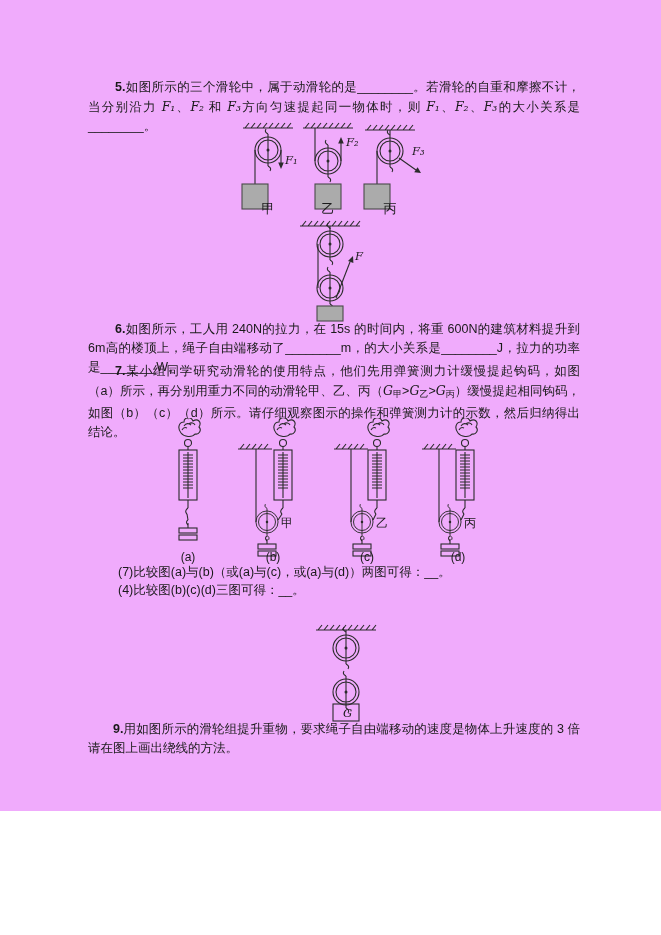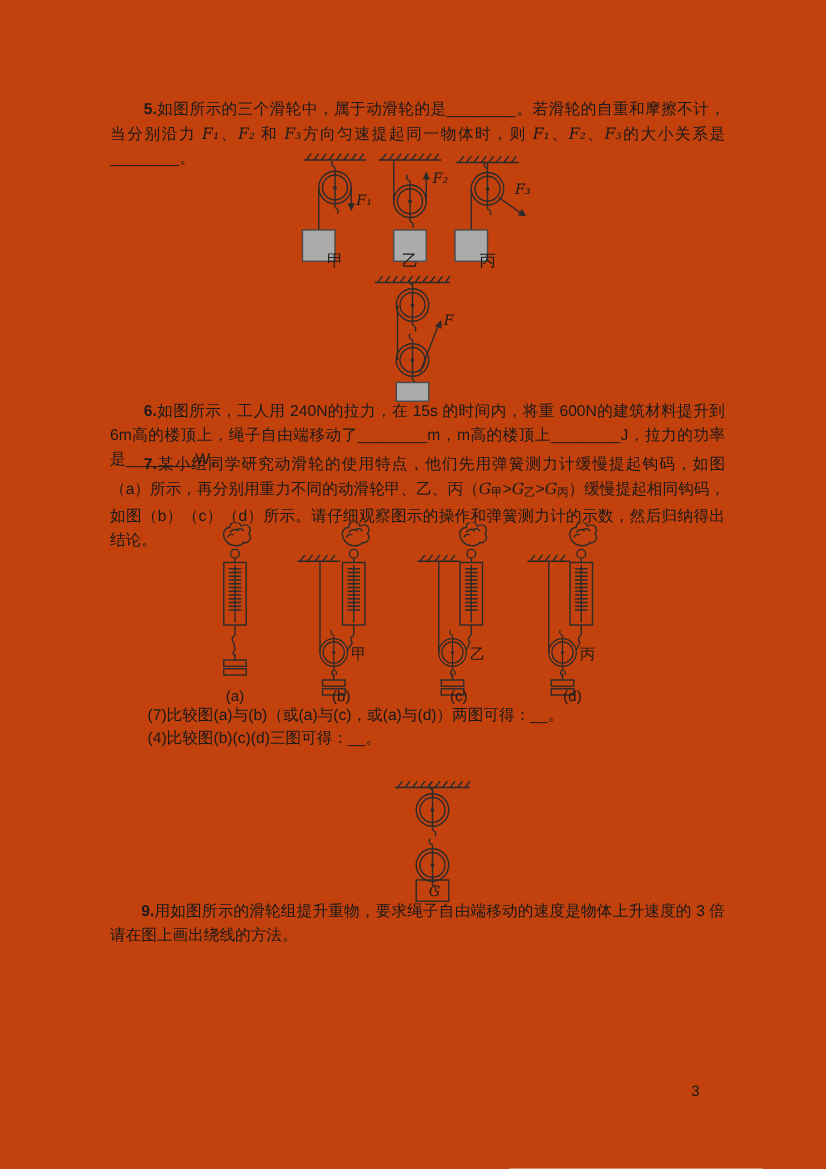--- a/index.html
+++ b/index.html
@@ -1,17 +1,17 @@
 <!DOCTYPE html>
 <html><head>
 <meta charset="utf-8">
 <style>
   *{box-sizing:border-box}
   html,body{margin:0;padding:0;background:#ffffff}
-  #page{position:relative;width:661px;height:935px;background:#c2410c;overflow:hidden;
+  #page{position:relative;width:661px;height:811px;background:#f0abfc;overflow:hidden;
         font-family:"Liberation Sans","DejaVu Sans",sans-serif;color:#1a1a1a;font-size:12.5px}
   .para{position:absolute;left:88px;width:492px;margin:0;line-height:19px;text-indent:27px;text-align:justify}
   .qnum{font-weight:700}
   .var{font-family:"DejaVu Serif",serif;font-style:italic}
   .sub{font-size:9px;vertical-align:-2px}
   .blank{white-space:nowrap}
   .fig{position:absolute}
   .fig *{stroke:#2b2b2b;stroke-width:1.1;fill:none}
   .fig use{stroke:#2b2b2b;stroke-width:1.1;fill:none}
   .fig .ah{fill:#2b2b2b;stroke:none}
@@ -102,21 +102,21 @@
     <line x1="35" y1="8" x2="35" y2="11"></line>
     <use href="#pul" transform="translate(35,26)"></use>
     <line x1="23" y1="26" x2="23" y2="70"></line>
     <use href="#pul" transform="translate(35,70)"></use>
     <line x1="41" y1="80" x2="55" y2="44"></line>
     <polygon class="ah" points="58,38 58.4,45 53,43"></polygon>
     <text class="ftext" x="60" y="42">F</text>
     <rect x="22" y="88" width="26" height="15" class="wfill"></rect>
   </svg>
 
-  <p class="para" style="top:320px"><b class="qnum">6.</b><span>如图所示，工人用 240N的拉力，在 15s 的时间内，将重 600N的建筑材料提升到 6m高的楼顶上，绳子自由端移动了</span><span class="blank">________</span><span>m，m高的楼顶上</span><span class="blank">________</span><span>J，拉力的功率是</span><span class="blank">________</span><span>W。</span></p>
+  <p class="para" style="top:320px"><b class="qnum">6.</b><span>如图所示，工人用 240N的拉力，在 15s 的时间内，将重 600N的建筑材料提升到 6m高的楼顶上，绳子自由端移动了</span><span class="blank">________</span><span>m，的大小关系是</span><span class="blank">________</span><span>J，拉力的功率是</span><span class="blank">________</span><span>W。</span></p>
 
   <p class="para" style="top:362px"><b class="qnum">7.</b><span>某小组同学研究动滑轮的使用特点，他们先用弹簧测力计缓慢提起钩码，如图（a）所示，再分别用重力不同的动滑轮甲、乙、丙（</span><i class="var">G</i><span class="sub">甲</span><span>&gt;</span><i class="var">G</i><span class="sub">乙</span><span>&gt;</span><i class="var">G</i><span class="sub">丙</span><span>）缓慢提起相同钩码，如图（b）（c）（d）所示。请仔细观察图示的操作和弹簧测力计的示数，然后归纳得出结论。</span></p>
 
   <svg class="fig" style="left:150px;top:418px" width="340" height="146" viewBox="0 0 340 146">
     <g>
       <use href="#hand" transform="translate(38,11)"></use>
       <use href="#scl" transform="translate(38,30)"></use>
       <line x1="37" y1="96" x2="38" y2="102"></line>
       <use href="#wts" transform="translate(38,102)"></use>
       <text class="small" x="38" y="143" text-anchor="middle">(a)</text>

